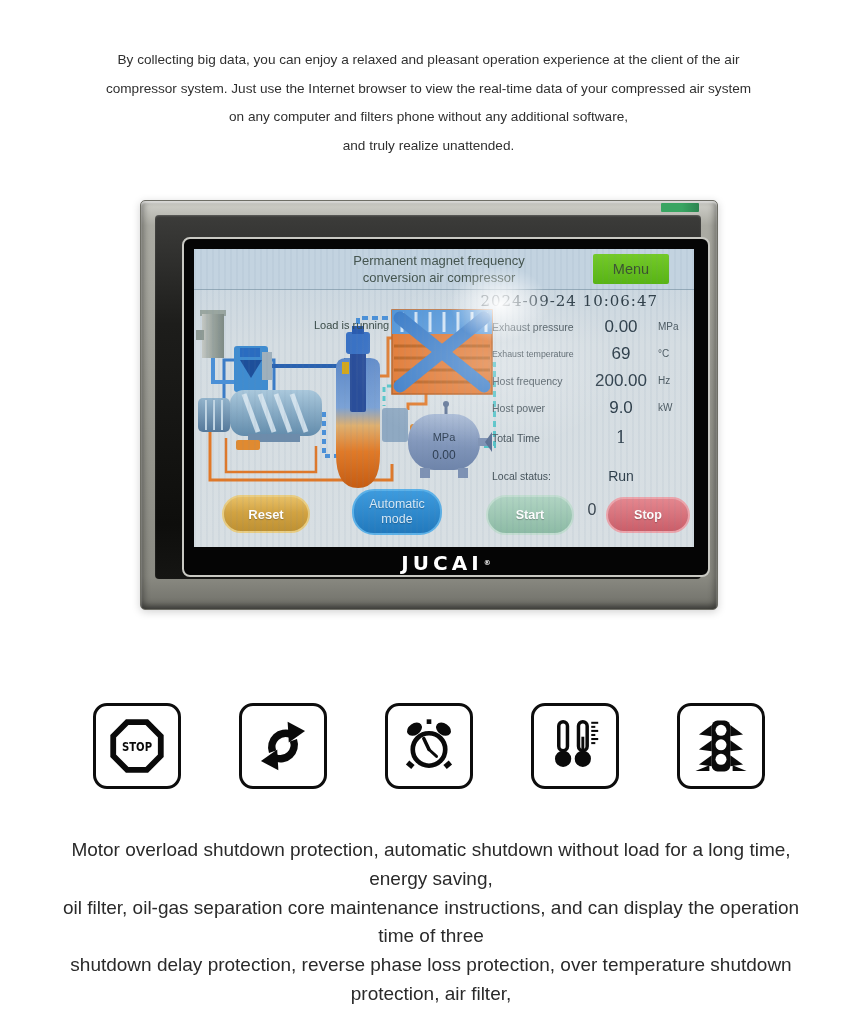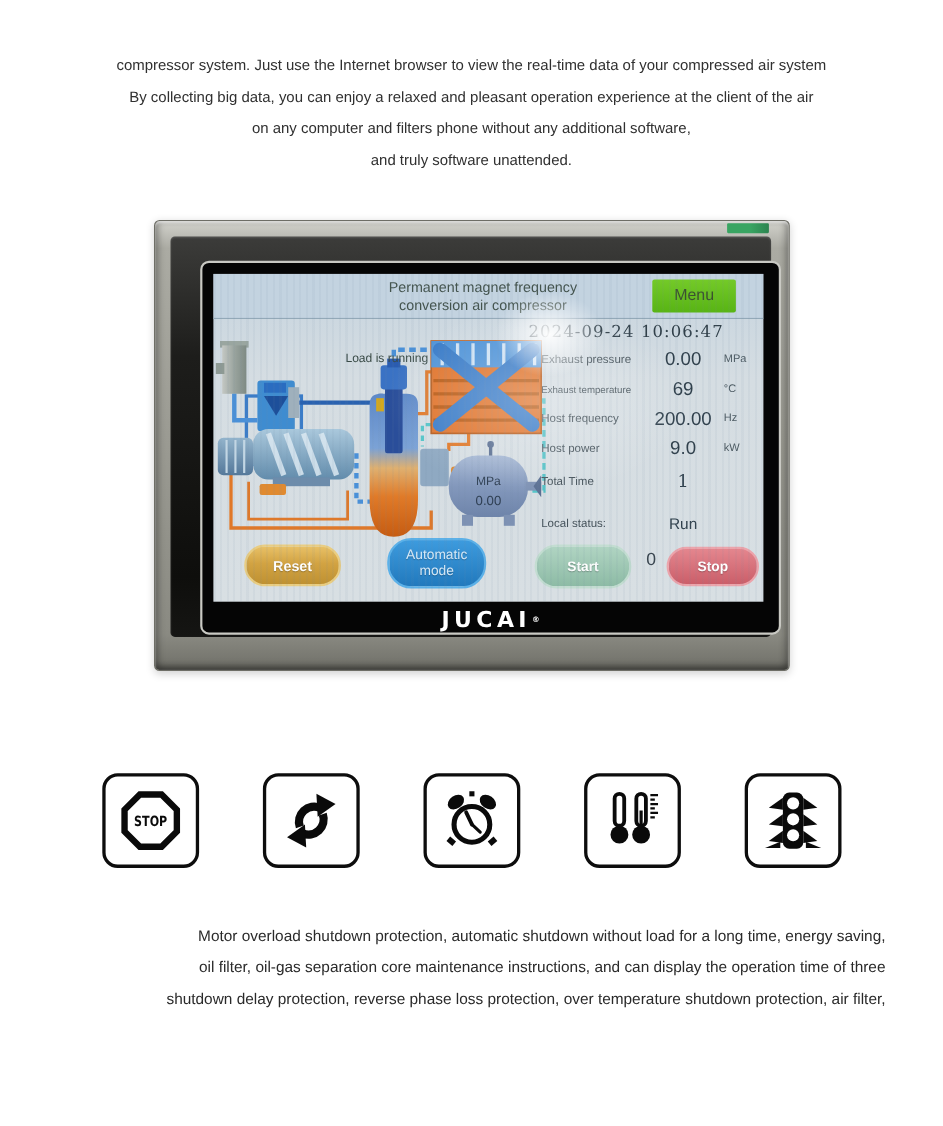--- a/index.html
+++ b/index.html
@@ -73,33 +73,33 @@
             font-family:"DejaVu Sans",sans-serif;font-weight:900;font-size:20px;letter-spacing:4px;}
   .brandbar sup{font-size:7px;letter-spacing:0;margin-left:1px;}
 
   
   .icons{position:absolute;top:703px;left:0;right:0;display:flex;justify-content:center;gap:58px;}
   .icon-box{width:88px;height:86px;box-sizing:border-box;border:3px solid #0d0d0d;border-radius:14px;
             background:#fff;display:flex;align-items:center;justify-content:center;}
   .icon-box svg{width:58px;height:58px;}
 
   
-  .desc{position:absolute;top:836px;left:57px;width:748px;text-align:right;
-        font-size:14px;line-height:28.8px;color:#2a2a2a;}
+  .desc{position:absolute;top:836px;left:57px;width:748px;text-align:center;
+        font-size:19px;line-height:28.8px;color:#2a2a2a;}
 </style>
 </head>
 <body>
 
 <div class="page">
 
   <div class="intro">
+    <div>By collecting big data, you can enjoy a relaxed and pleasant operation experience at the client of the air</div>
     <div>compressor system. Just use the Internet browser to view the real-time data of your compressed air system</div>
-    <div>By collecting big data, you can enjoy a relaxed and pleasant operation experience at the client of the air</div>
     <div>on any computer and filters phone without any additional software,</div>
-    <div>and truly software unattended.</div>
+    <div>and truly realize unattended.</div>
   </div>
 
   <div class="device">
     <div class="sticker"></div>
     <div class="bezel">
       <div class="opening">
 
         <div class="lcd">
 
           <div class="titlebar">

